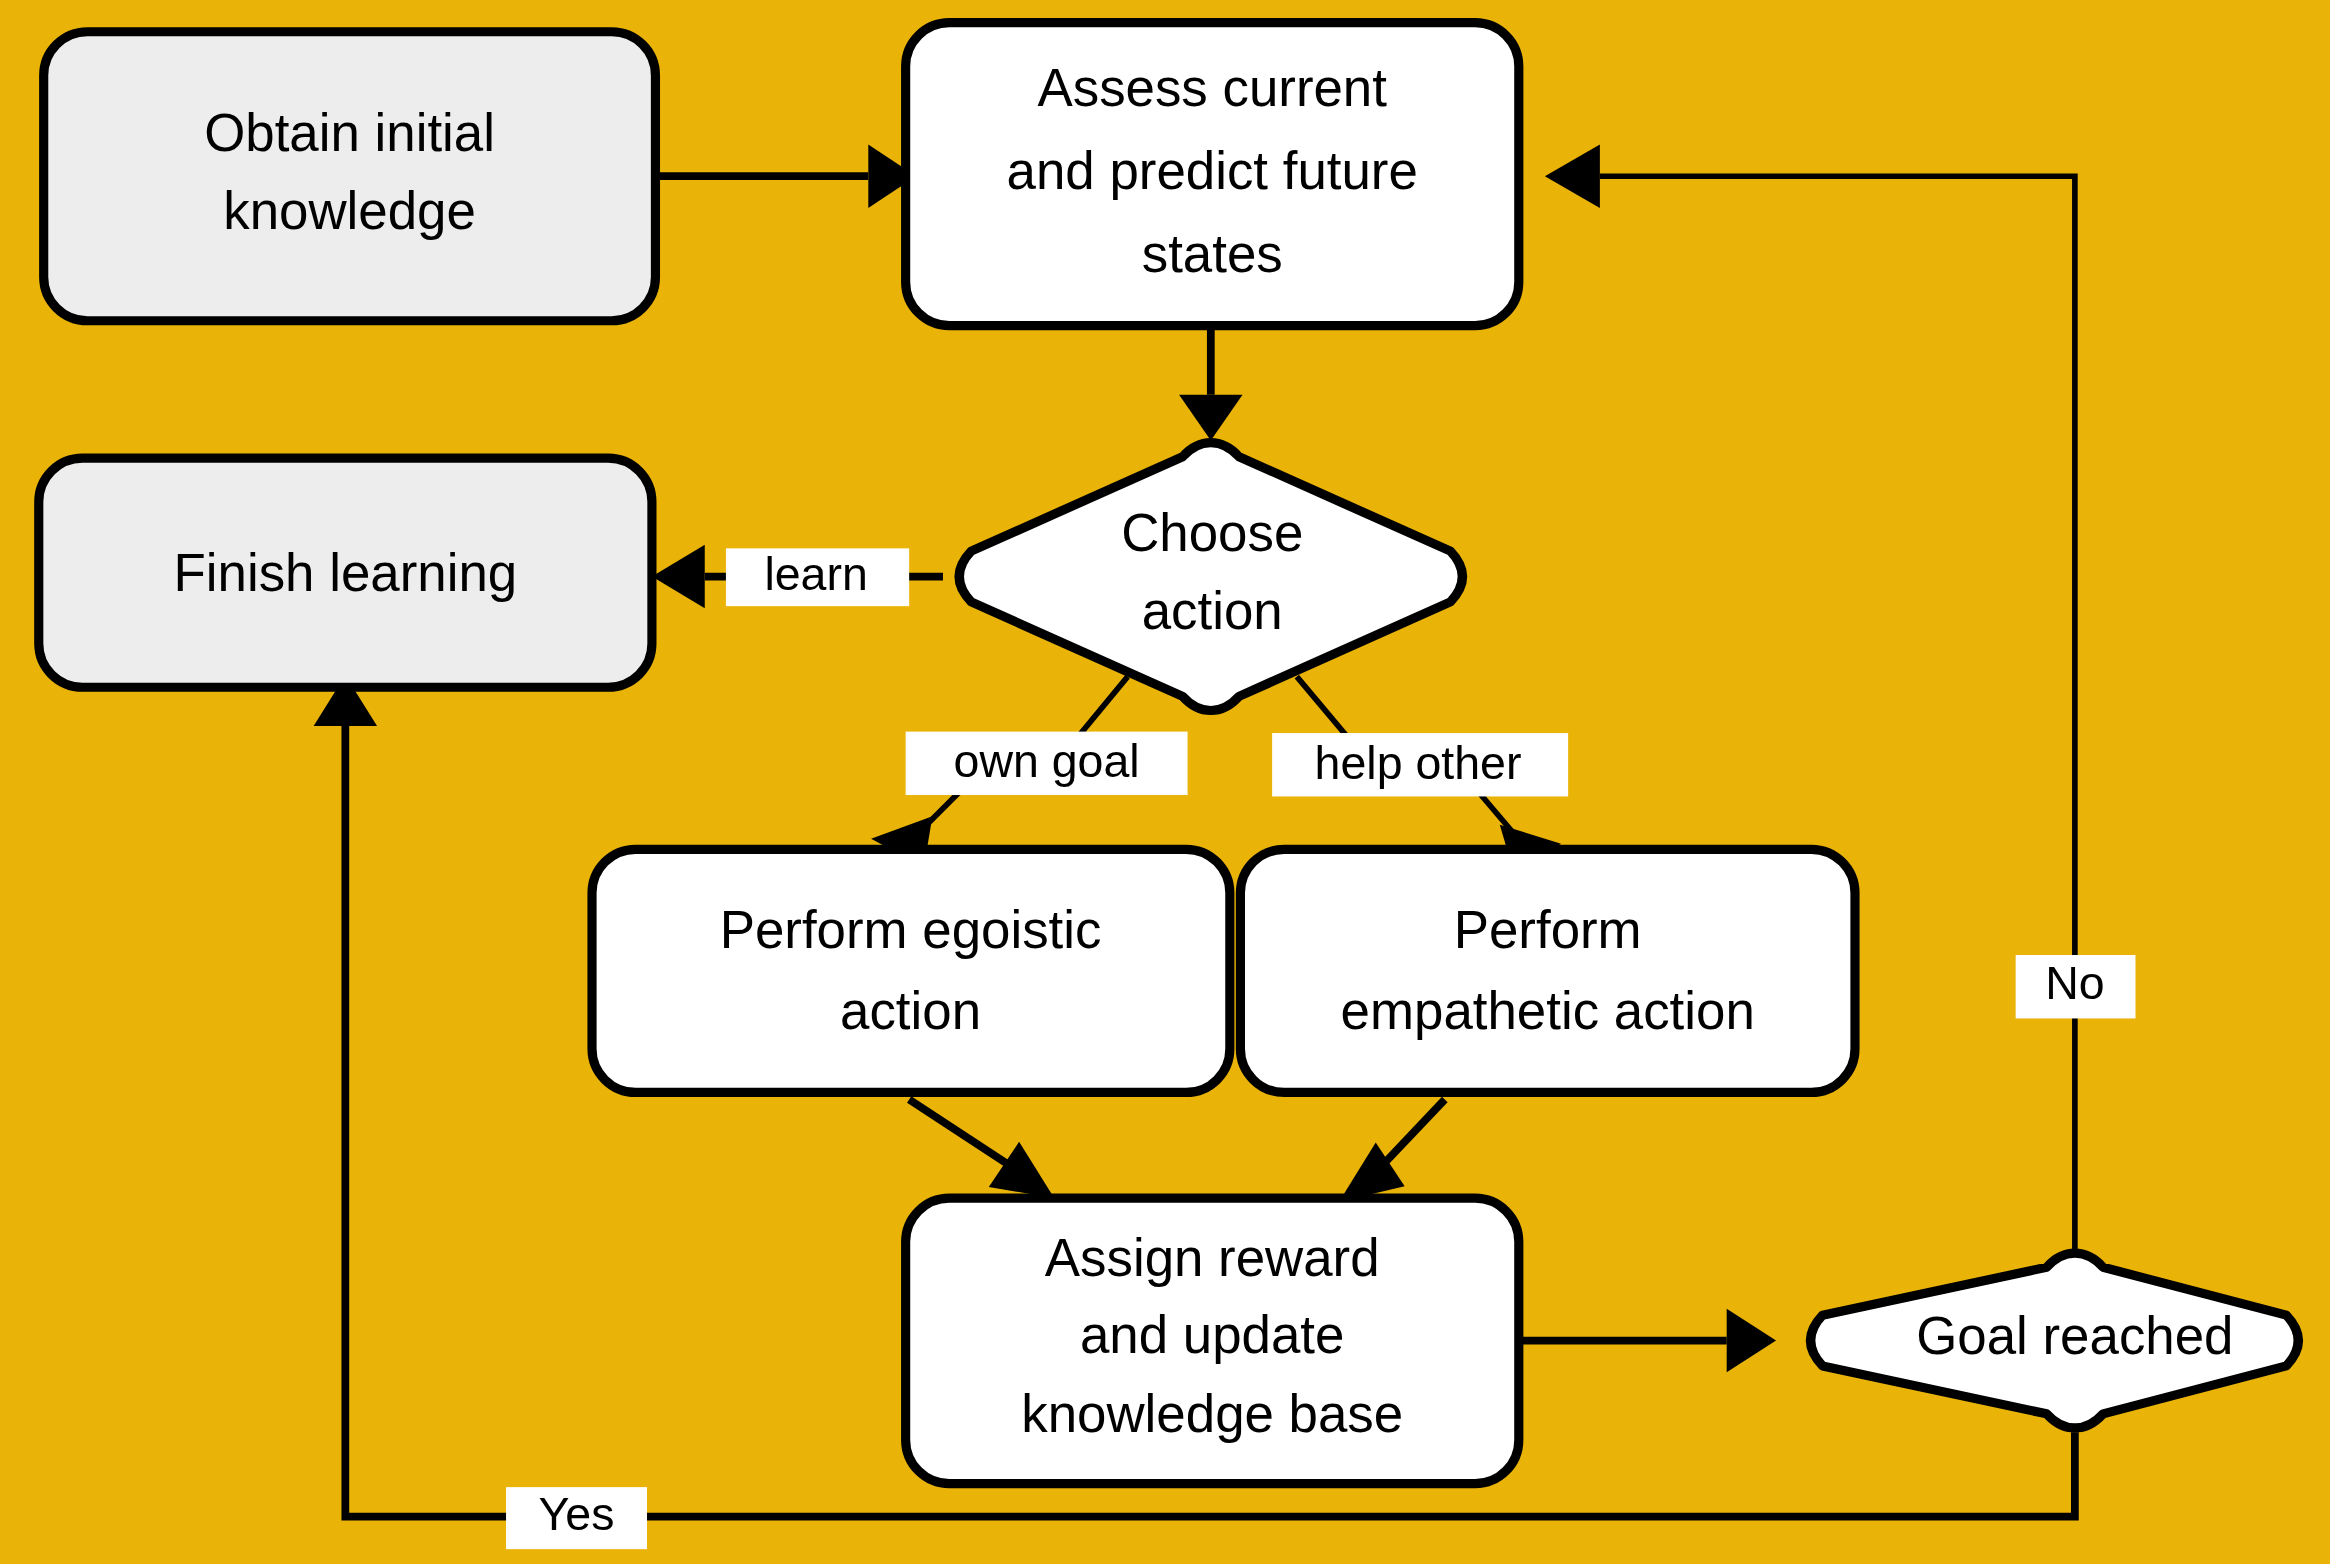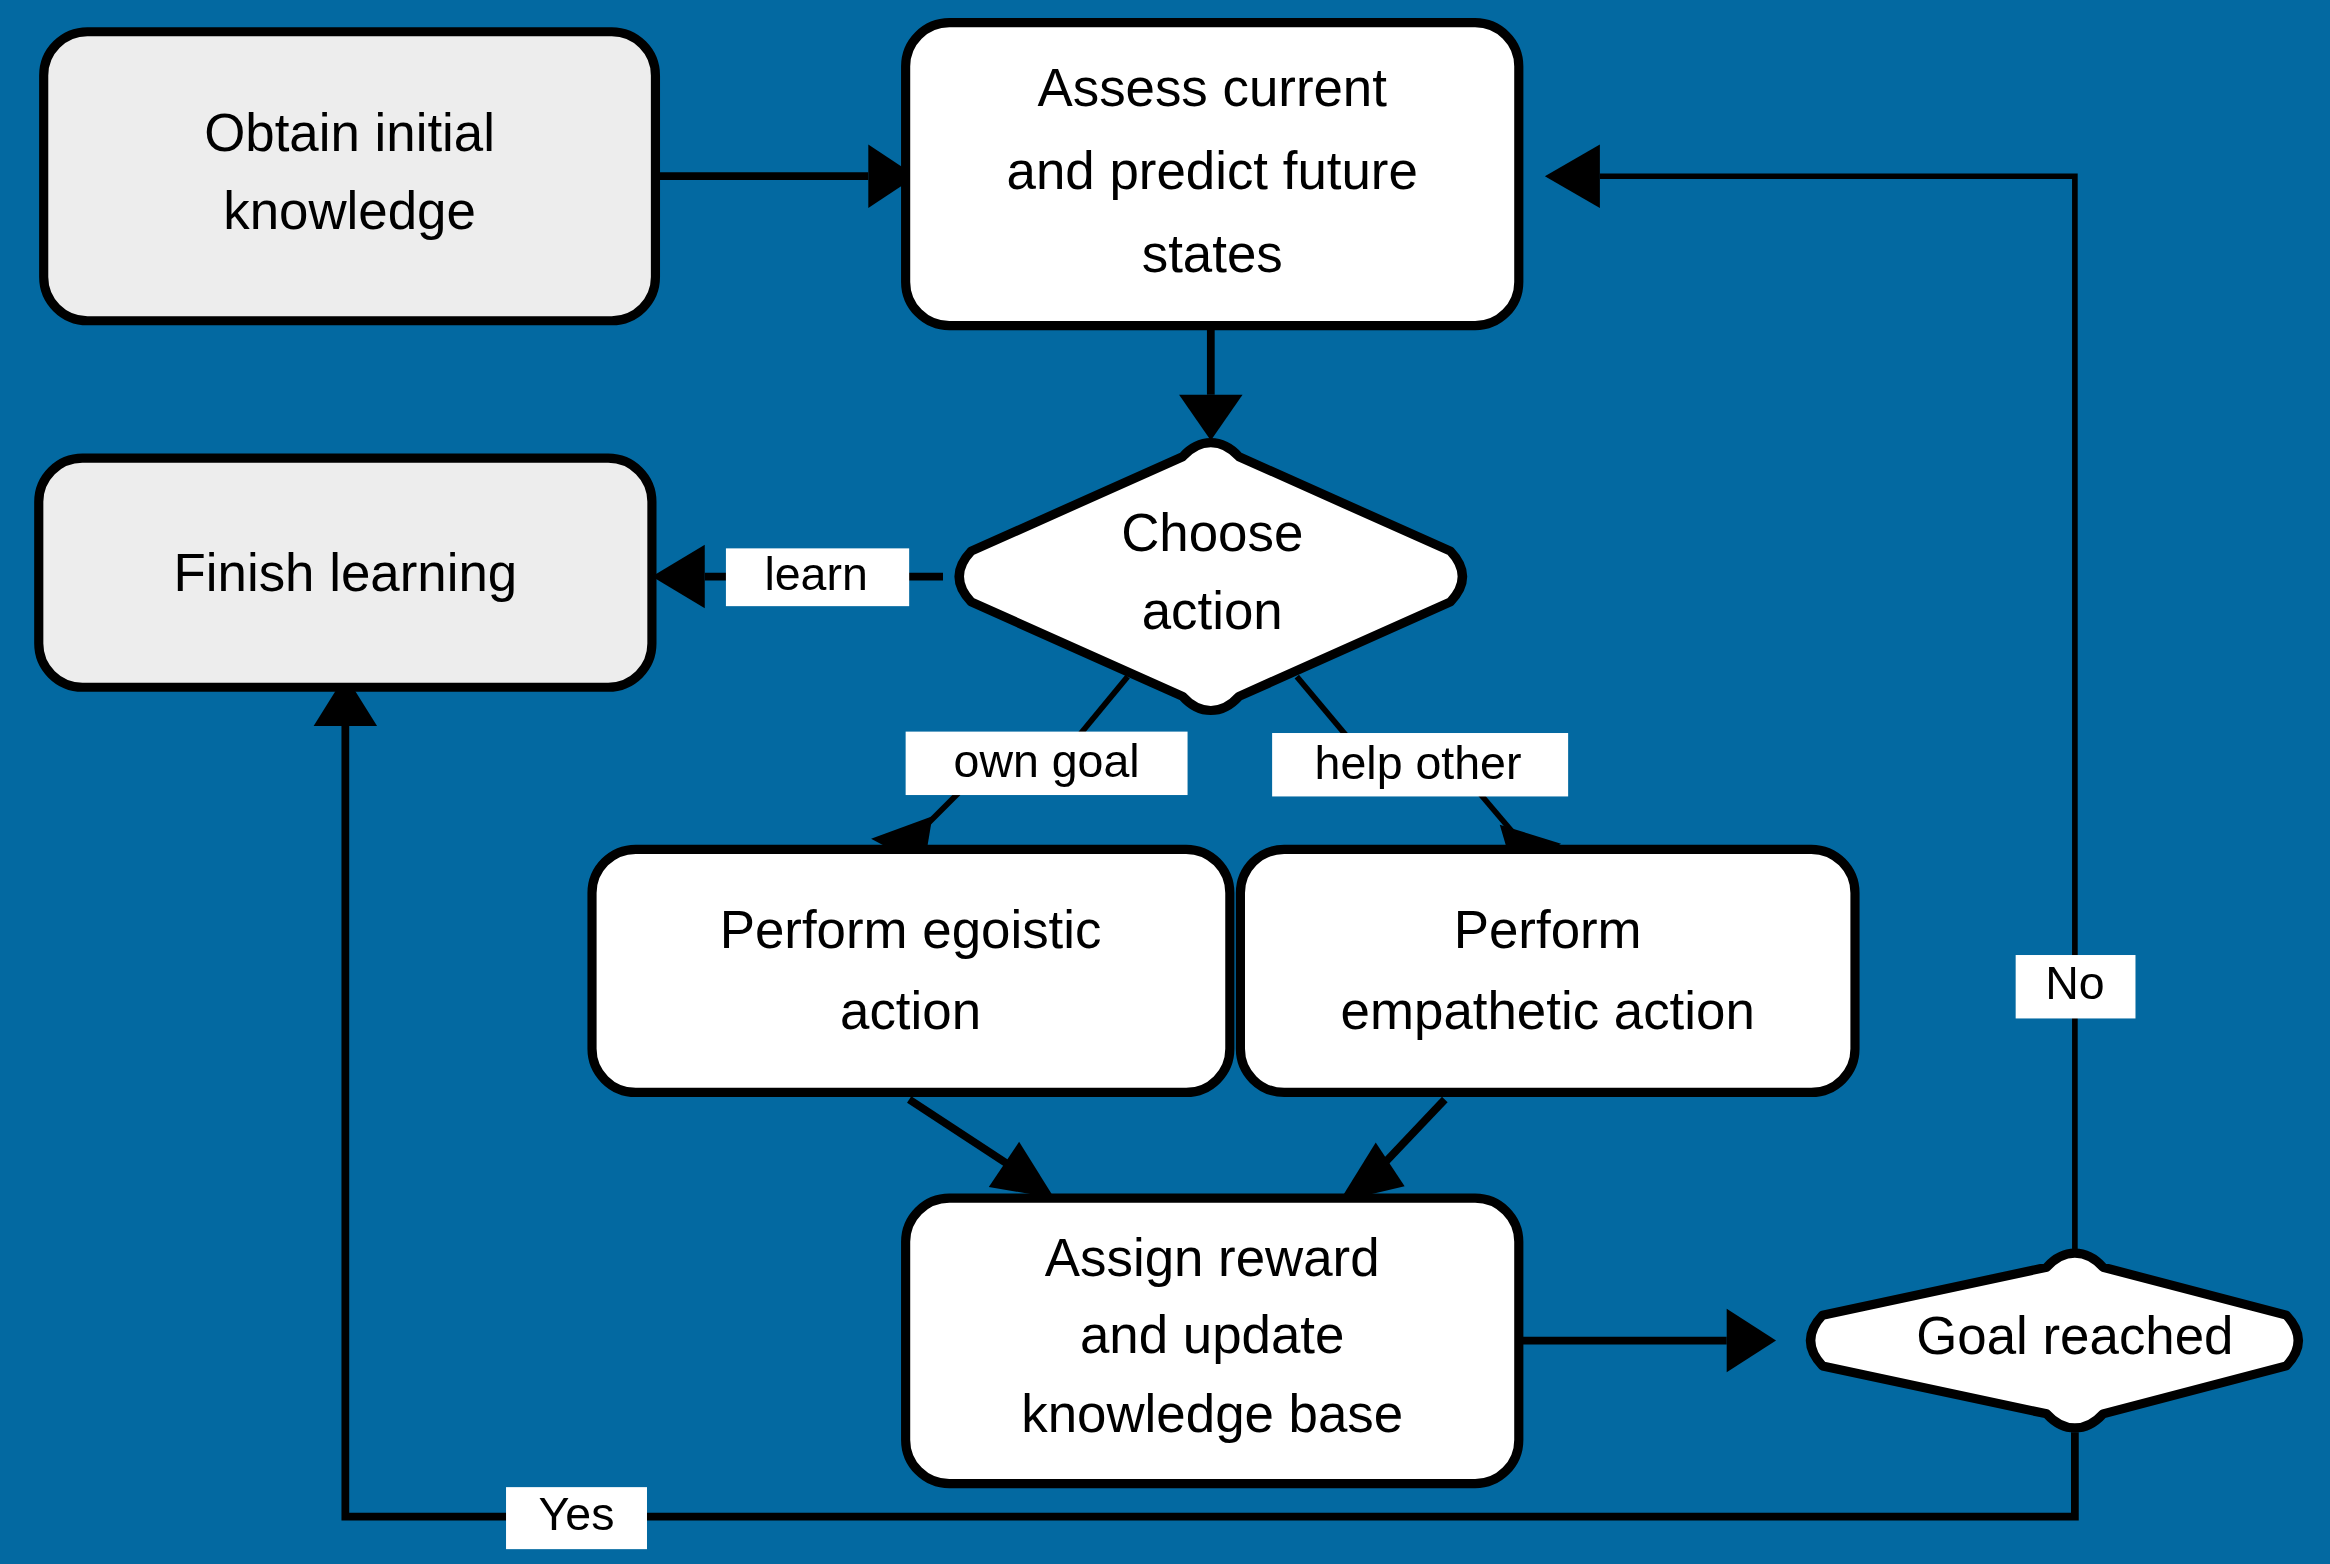--- a/index.html
+++ b/index.html
@@ -4,21 +4,21 @@
 <style>
   html, body {
     margin: 0;
     padding: 0;
     background: #ffffff;
   }
   #diagram-root {
     position: relative;
     width: 2330px;
     height: 1564px;
-    background: #0369a1;
+    background: #eab308;
     font-family: "Liberation Sans", sans-serif;
   }
   svg#flow {
     display: block;
     width: 2330px;
     height: 1564px;
   }
   .node-shape {
     stroke: #000000;
     stroke-width: 13;

